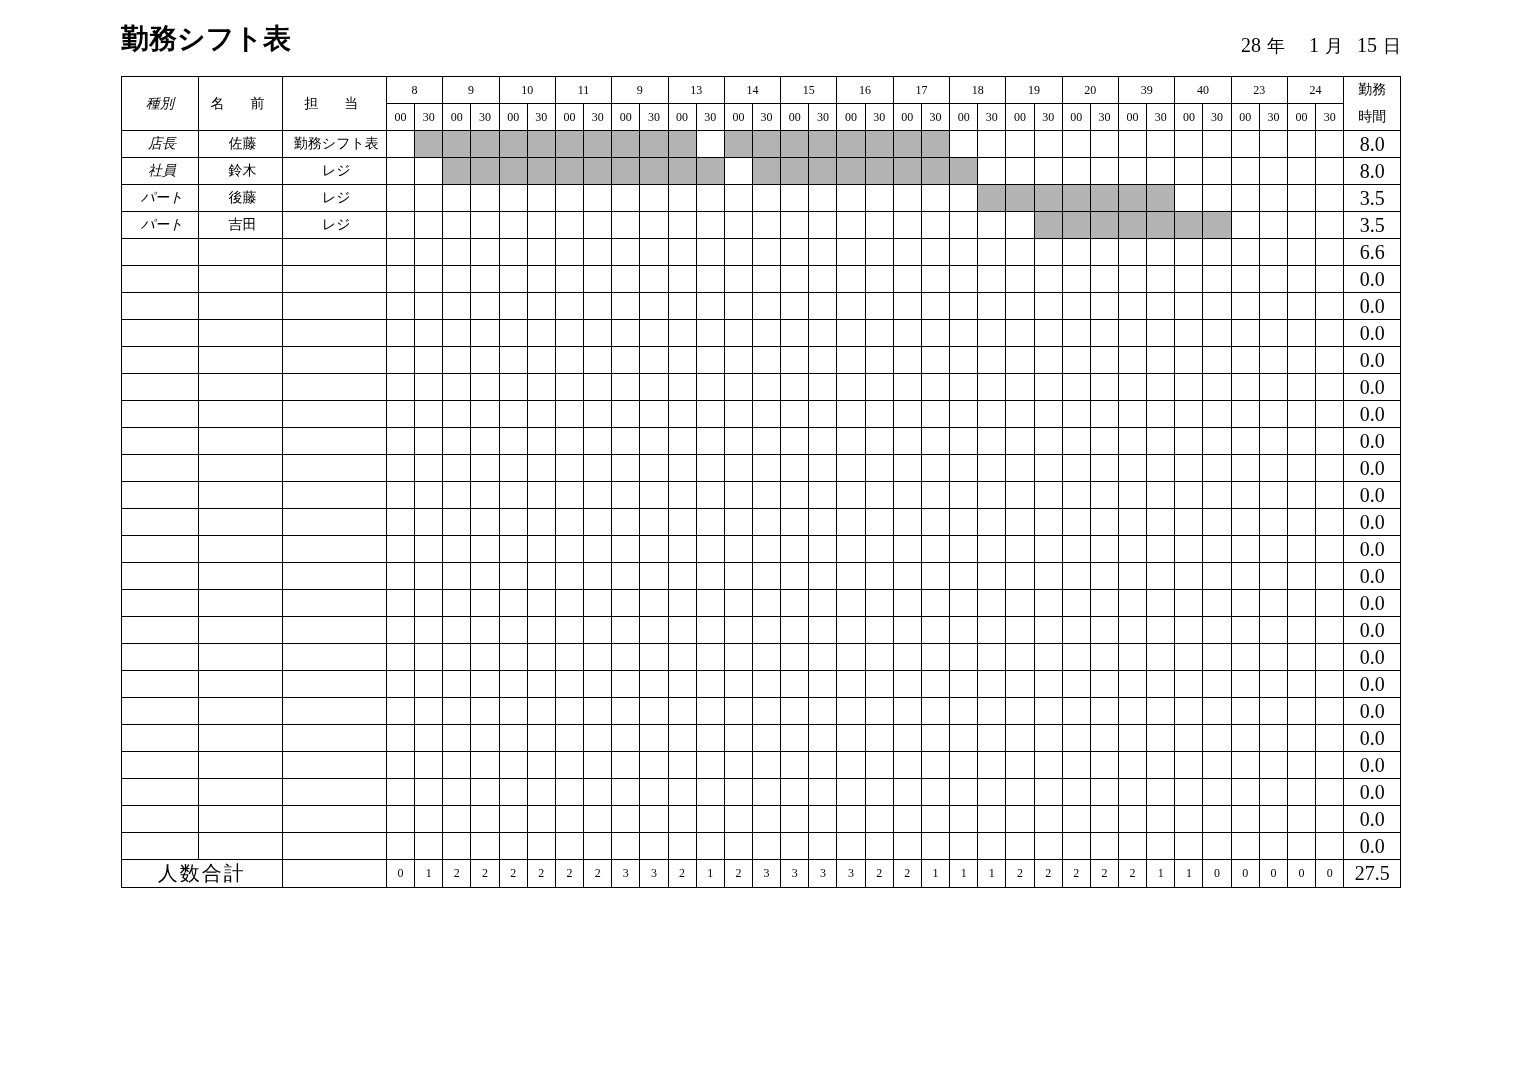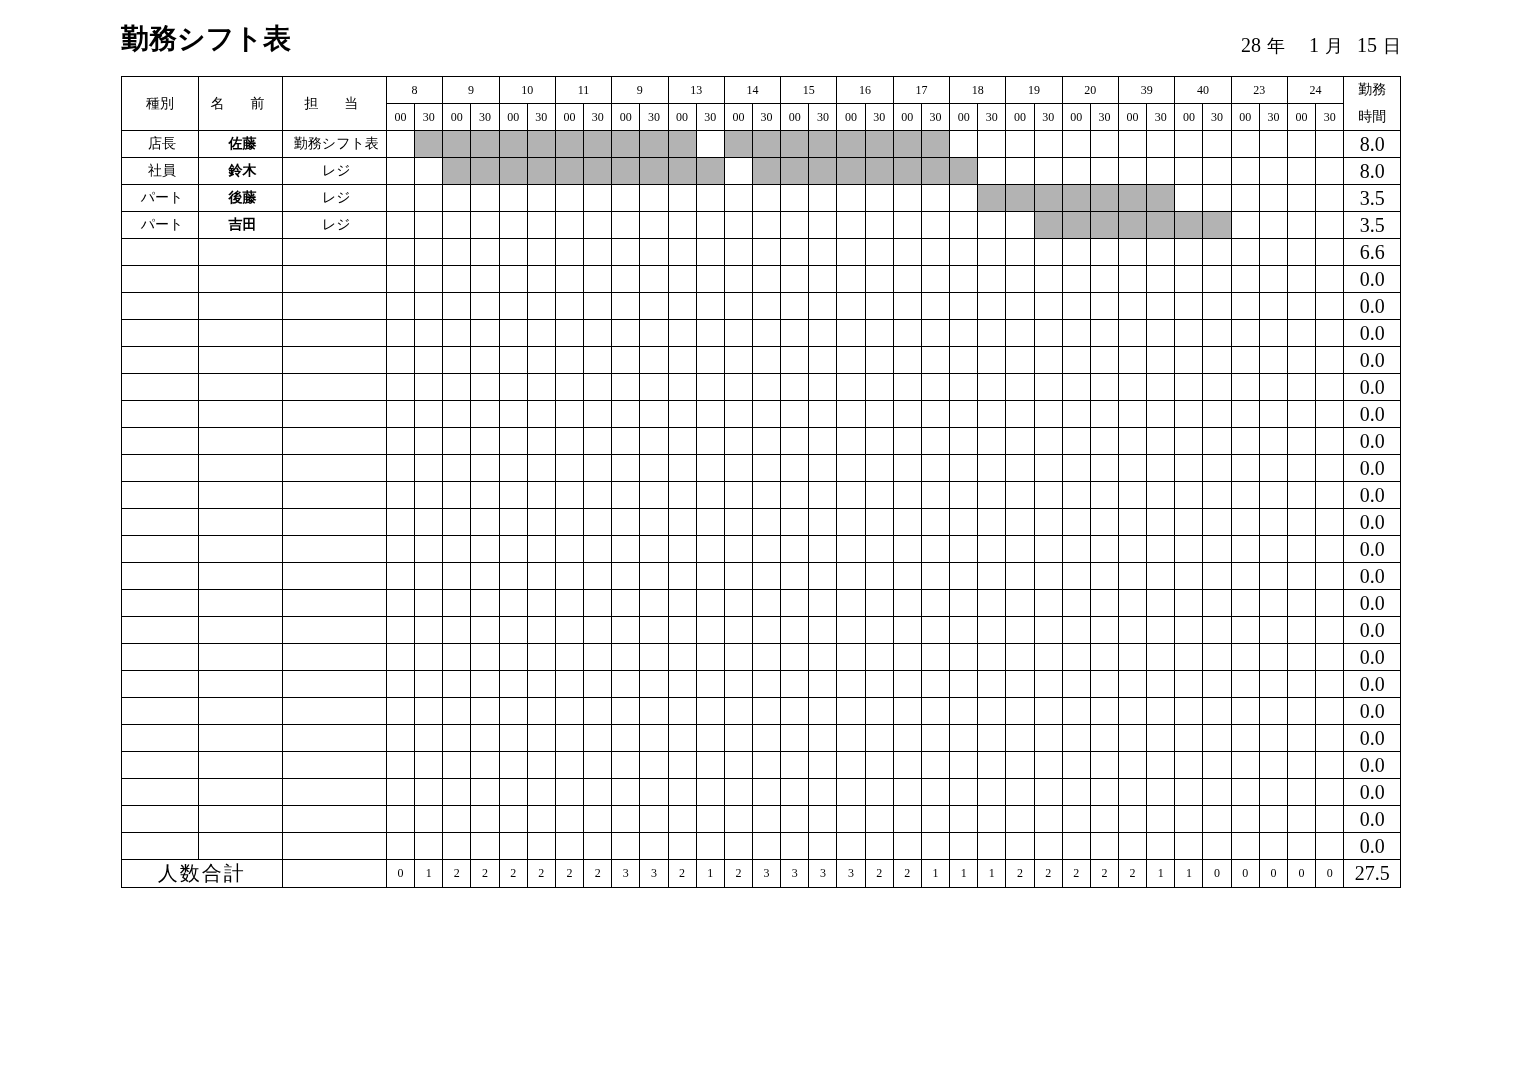--- a/index.html
+++ b/index.html
@@ -33,22 +33,22 @@
   }
   table.shift th, table.shift td {
     border: 1px solid #000;
     padding: 0;
     height: 27px;
     text-align: center;
     vertical-align: middle;
     overflow:hidden;
   }
   table.shift th { font-weight: normal; }
-  .col-type  { width: 74px; }
-  .col-name  { width: 80px; font-weight: bold; }
+  .col-type  { width: 74px; font-style: italic; }
+  .col-name  { width: 80px; }
   .col-role  { width: 100px; }
   .col-slot  { width: 27px; font-size:12px;}
   .col-hours { width: 54px; }
   .left  { text-align: left; padding-left: 4px !important; }
   .shaded { background: #b3b3b3; }
   .hours-cell { font-size:20px; }
   .footer-label { font-size:20px; letter-spacing:2px;}
   .spaced { letter-spacing: 6px; }
 </style>
 </head>

